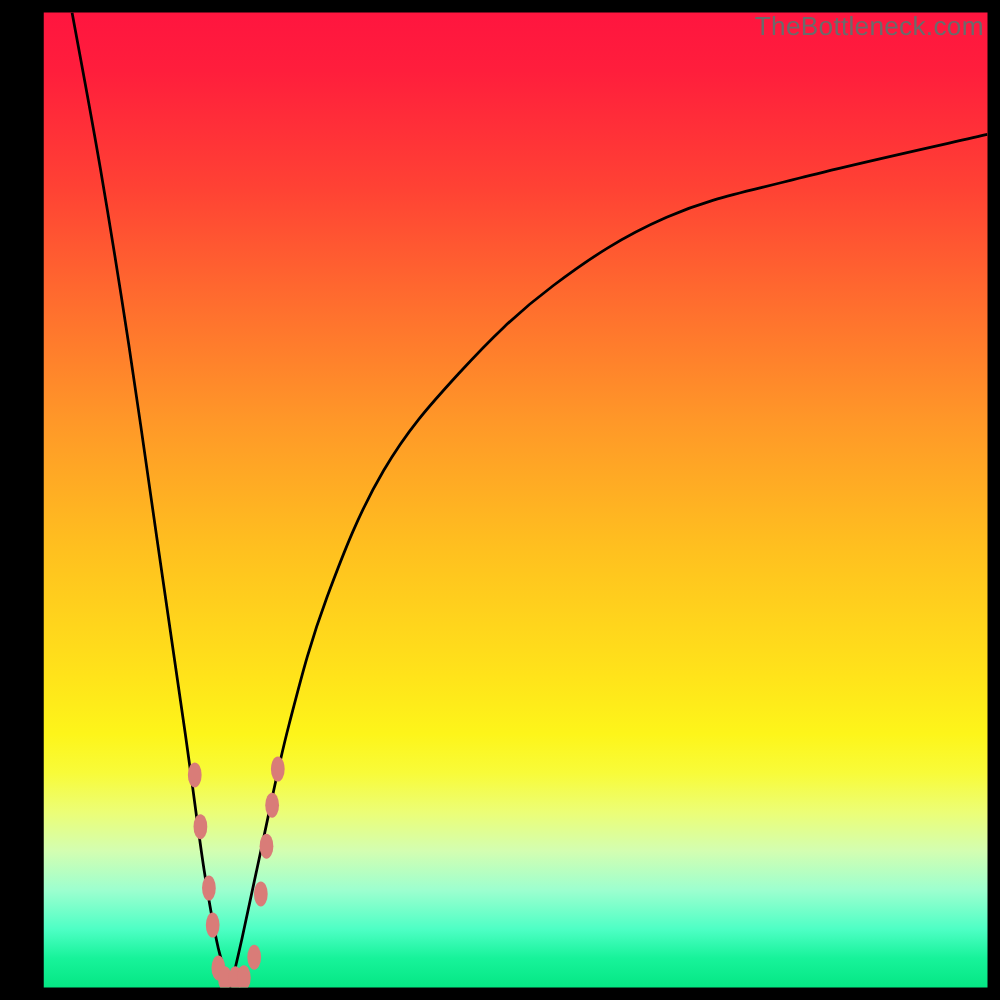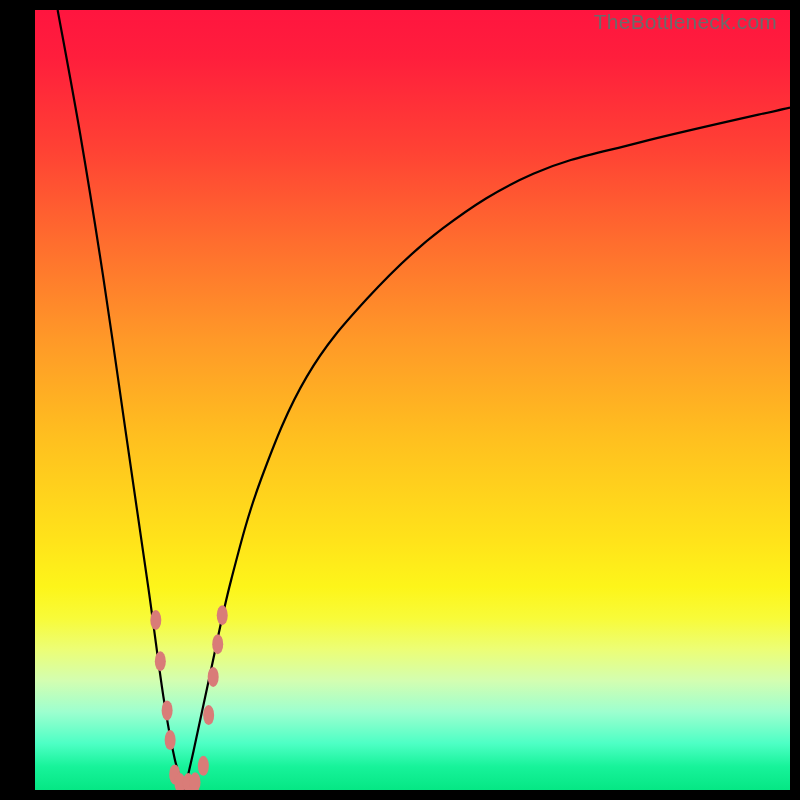--- a/index.html
+++ b/index.html
@@ -37,21 +37,21 @@
       #d3feb1 86%,
       #9dffcf 90%,
       #4effc5 94%,
       #17f39a 97%,
       #05e784 100%
     );
   }
   .attribution {
     position: absolute;
     top: 0;
-    right: 13px;
+    right: 3px;
     color: #6b6b6b;
     font-size: 21px;
     letter-spacing: 0.2px;
     font-weight: 400;
     z-index: 5;
   }
   svg.curve {
     position: absolute;
     left: 0;
     top: 0;

